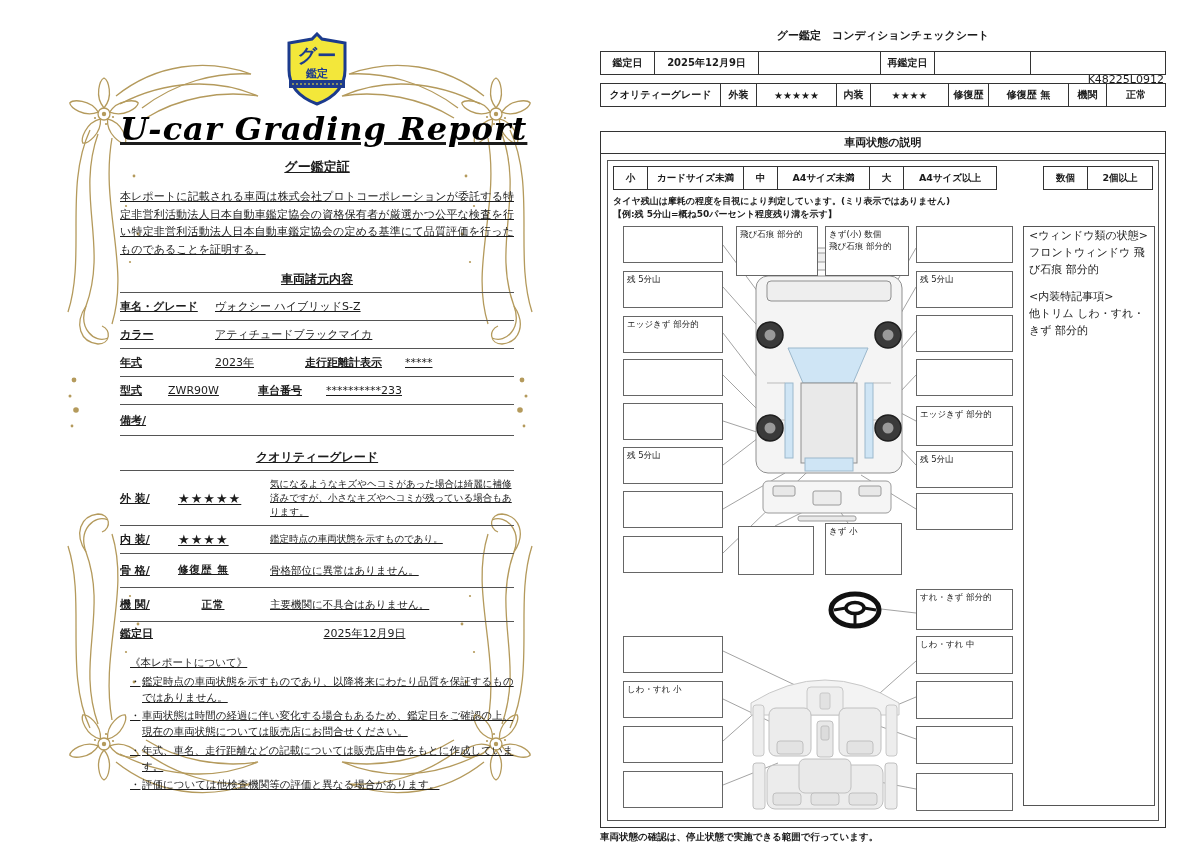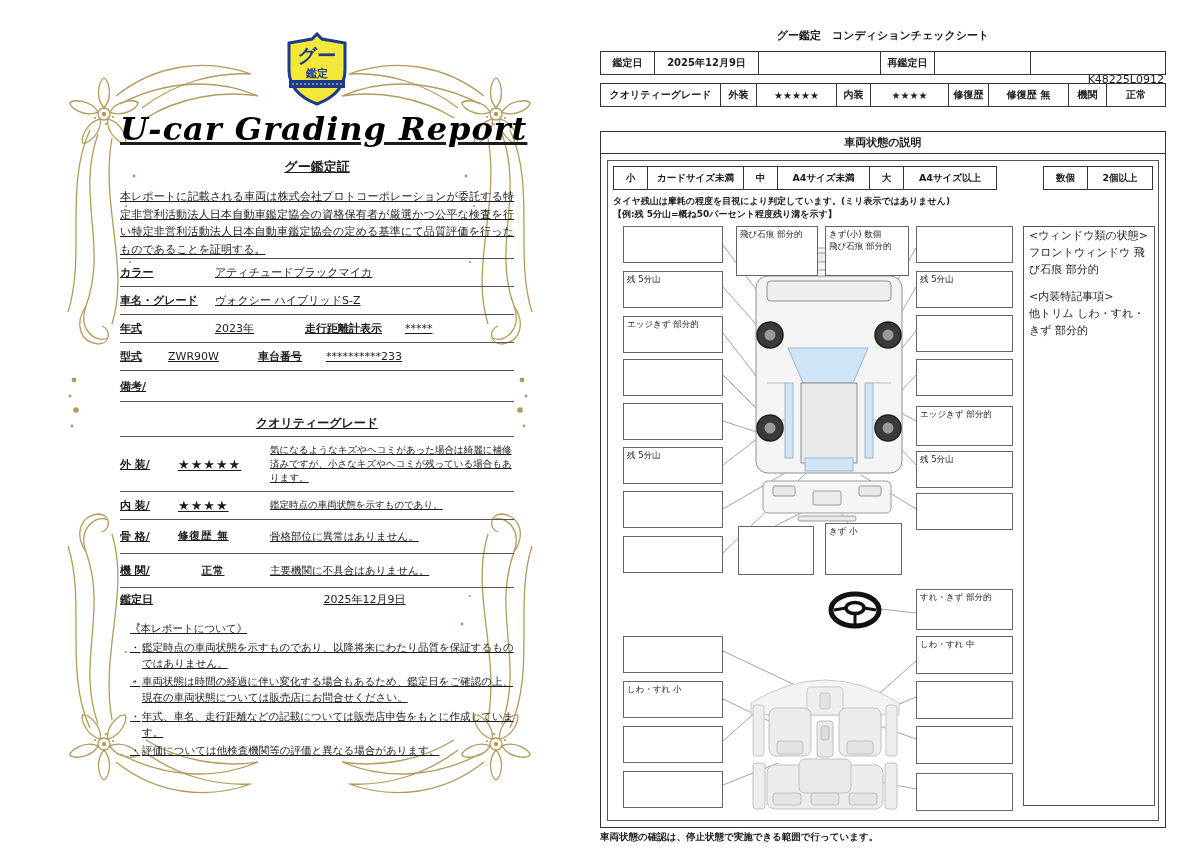--- a/index.html
+++ b/index.html
@@ -118,29 +118,30 @@
       <text x="33" y="30" text-anchor="middle" font-size="19" font-weight="bold" fill="#1c3b8d" font-family="'DejaVu Sans',sans-serif">グー</text>
       <text x="33" y="45" text-anchor="middle" font-size="11" font-weight="bold" fill="#1c3b8d" font-family="'DejaVu Sans',sans-serif">鑑定</text>
       <path d="M5,48 L61,48 L61,56 L5,56 Z" fill="#1c3b8d"></path>
       <path d="M8,52 L58,52" stroke="#f3e73a" stroke-width="1" stroke-dasharray="2,2"></path>
     </svg>
 
     <div class="lp-title">U-car Grading Report</div>
     <div class="lp-cert">グー鑑定証</div>
     <div class="lp-intro">本レポートに記載される車両は株式会社プロトコーポレーションが委託する特定非営利活動法人日本自動車鑑定協会の資格保有者が厳選かつ公平な検査を行い特定非営利活動法人日本自動車鑑定協会の定める基準にて品質評価を行ったものであることを証明する。</div>
 
+    <div class="sec-title">車両諸元内容</div>
 
     <div>
+      <div class="rule-row">
+        <span class="spec-label" style="width:95px">車名・グレード</span>
+        <span>ヴォクシー ハイブリッドS-Z</span>
+      </div>
       <div class="rule-row">
         <span class="spec-label" style="width:95px">カラー</span>
         <span>アティチュードブラックマイカ</span>
-      </div>
-      <div class="rule-row">
-        <span class="spec-label" style="width:95px">車名・グレード</span>
-        <span>ヴォクシー ハイブリッドS-Z</span>
       </div>
       <div class="rule-row">
         <span class="spec-label" style="width:95px">年式</span>
         <span style="width:90px">2023年</span>
         <span class="spec-label" style="width:100px">走行距離計表示</span>
         <span>*****</span>
       </div>
       <div class="rule-row">
         <span class="spec-label" style="width:48px">型式</span>
         <span style="width:90px">ZWR90W</span>

